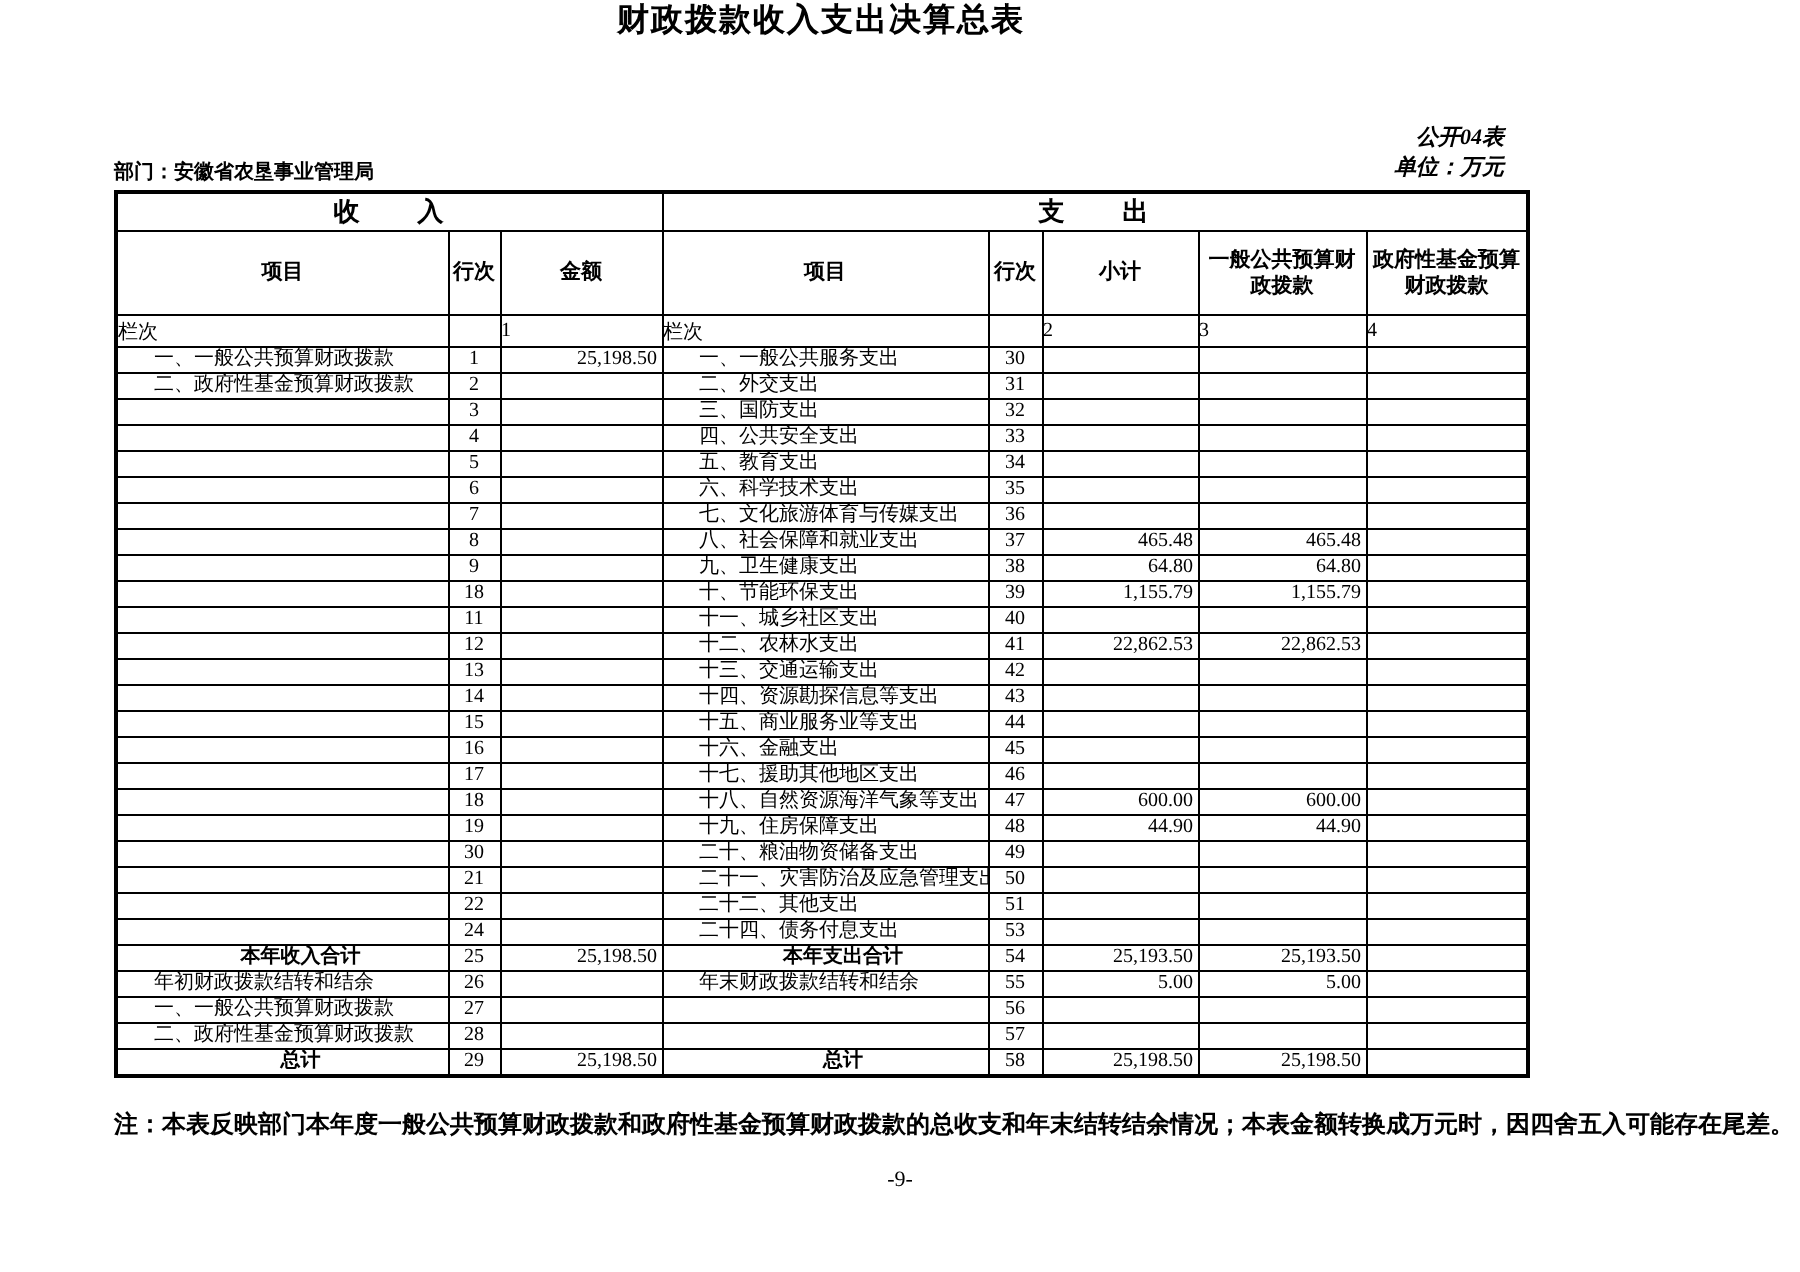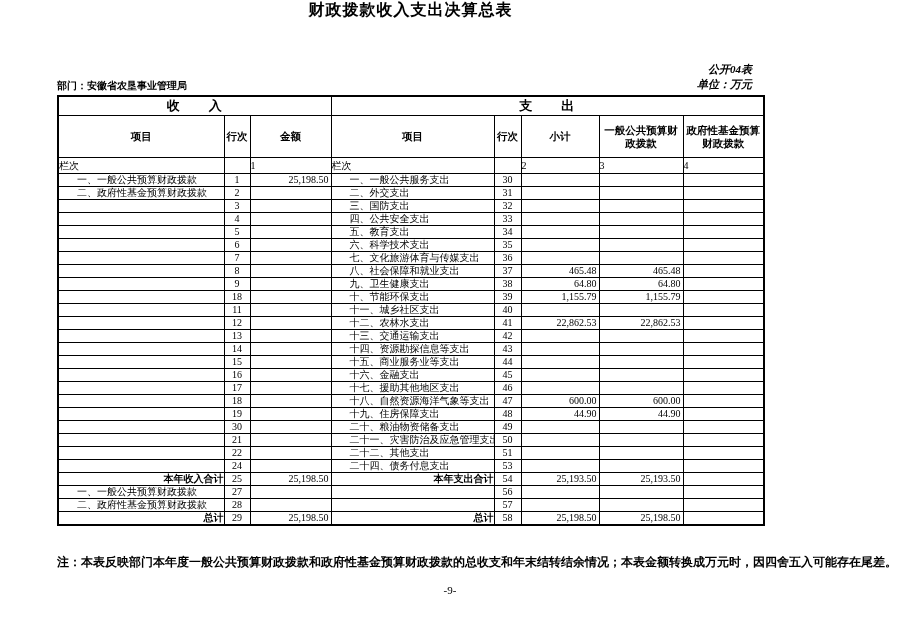--- a/index.html
+++ b/index.html
@@ -12,21 +12,21 @@
   table.fiscal{position:absolute;left:0;top:95px;width:707px;border-collapse:collapse;table-layout:fixed;
          border:2px solid #000;}
   .fiscal th,.fiscal td{border:1px solid #000;padding:0;overflow:hidden;}
   .fiscal th{font-size:10.5px;font-weight:bold;text-align:center;vertical-align:middle;}
   .group-row th{height:16px;font-size:13px;letter-spacing:1px;}
   .head-row th{height:41px;line-height:13px;}
   .lanci-row td{height:15px;text-align:left;font-size:10px;vertical-align:middle;}
   .fiscal tbody tr{height:13px;}
   .fiscal tbody td{font-size:10px;line-height:12px;vertical-align:middle;white-space:nowrap;}
   td.item{text-align:left;padding-left:18px;}
-  td.item.total{text-align:right;font-weight:bold;padding-left:18px;margin-top:24px;}
+  td.item.total{text-align:center;font-weight:bold;padding-left:18px;margin-top:24px;}
   td.rowno{text-align:center;}
   td.num{text-align:right;padding-right:2px;}
   .note{position:absolute;left:0;top:554px;width:707px;font-size:12px;font-weight:bold;white-space:nowrap;}
   .pageno{position:absolute;left:0;top:584px;width:900px;text-align:center;font-size:11px;}
 </style>
 </head>
 <body>
 
 <div class="sheet">
   <div class="content">
@@ -309,20 +309,30 @@
             <td class="item total">本年收入合计</td>
             <td class="rowno">25</td>
             <td class="num">25,198.50</td>
             <td class="item total">本年支出合计</td>
             <td class="rowno">54</td>
             <td class="num">25,193.50</td>
             <td class="num">25,193.50</td>
             <td class="num"></td>
           </tr>
           <tr>
+            <td class="item">年初财政拨款结转和结余</td>
+            <td class="rowno">26</td>
+            <td class="num"></td>
+            <td class="item">年末财政拨款结转和结余</td>
+            <td class="rowno">55</td>
+            <td class="num">5.00</td>
+            <td class="num">5.00</td>
+            <td class="num"></td>
+          </tr>
+          <tr>
             <td class="item">一、一般公共预算财政拨款</td>
             <td class="rowno">27</td>
             <td class="num"></td>
             <td class="item"></td>
             <td class="rowno">56</td>
             <td class="num"></td>
             <td class="num"></td>
             <td class="num"></td>
           </tr>
           <tr>

